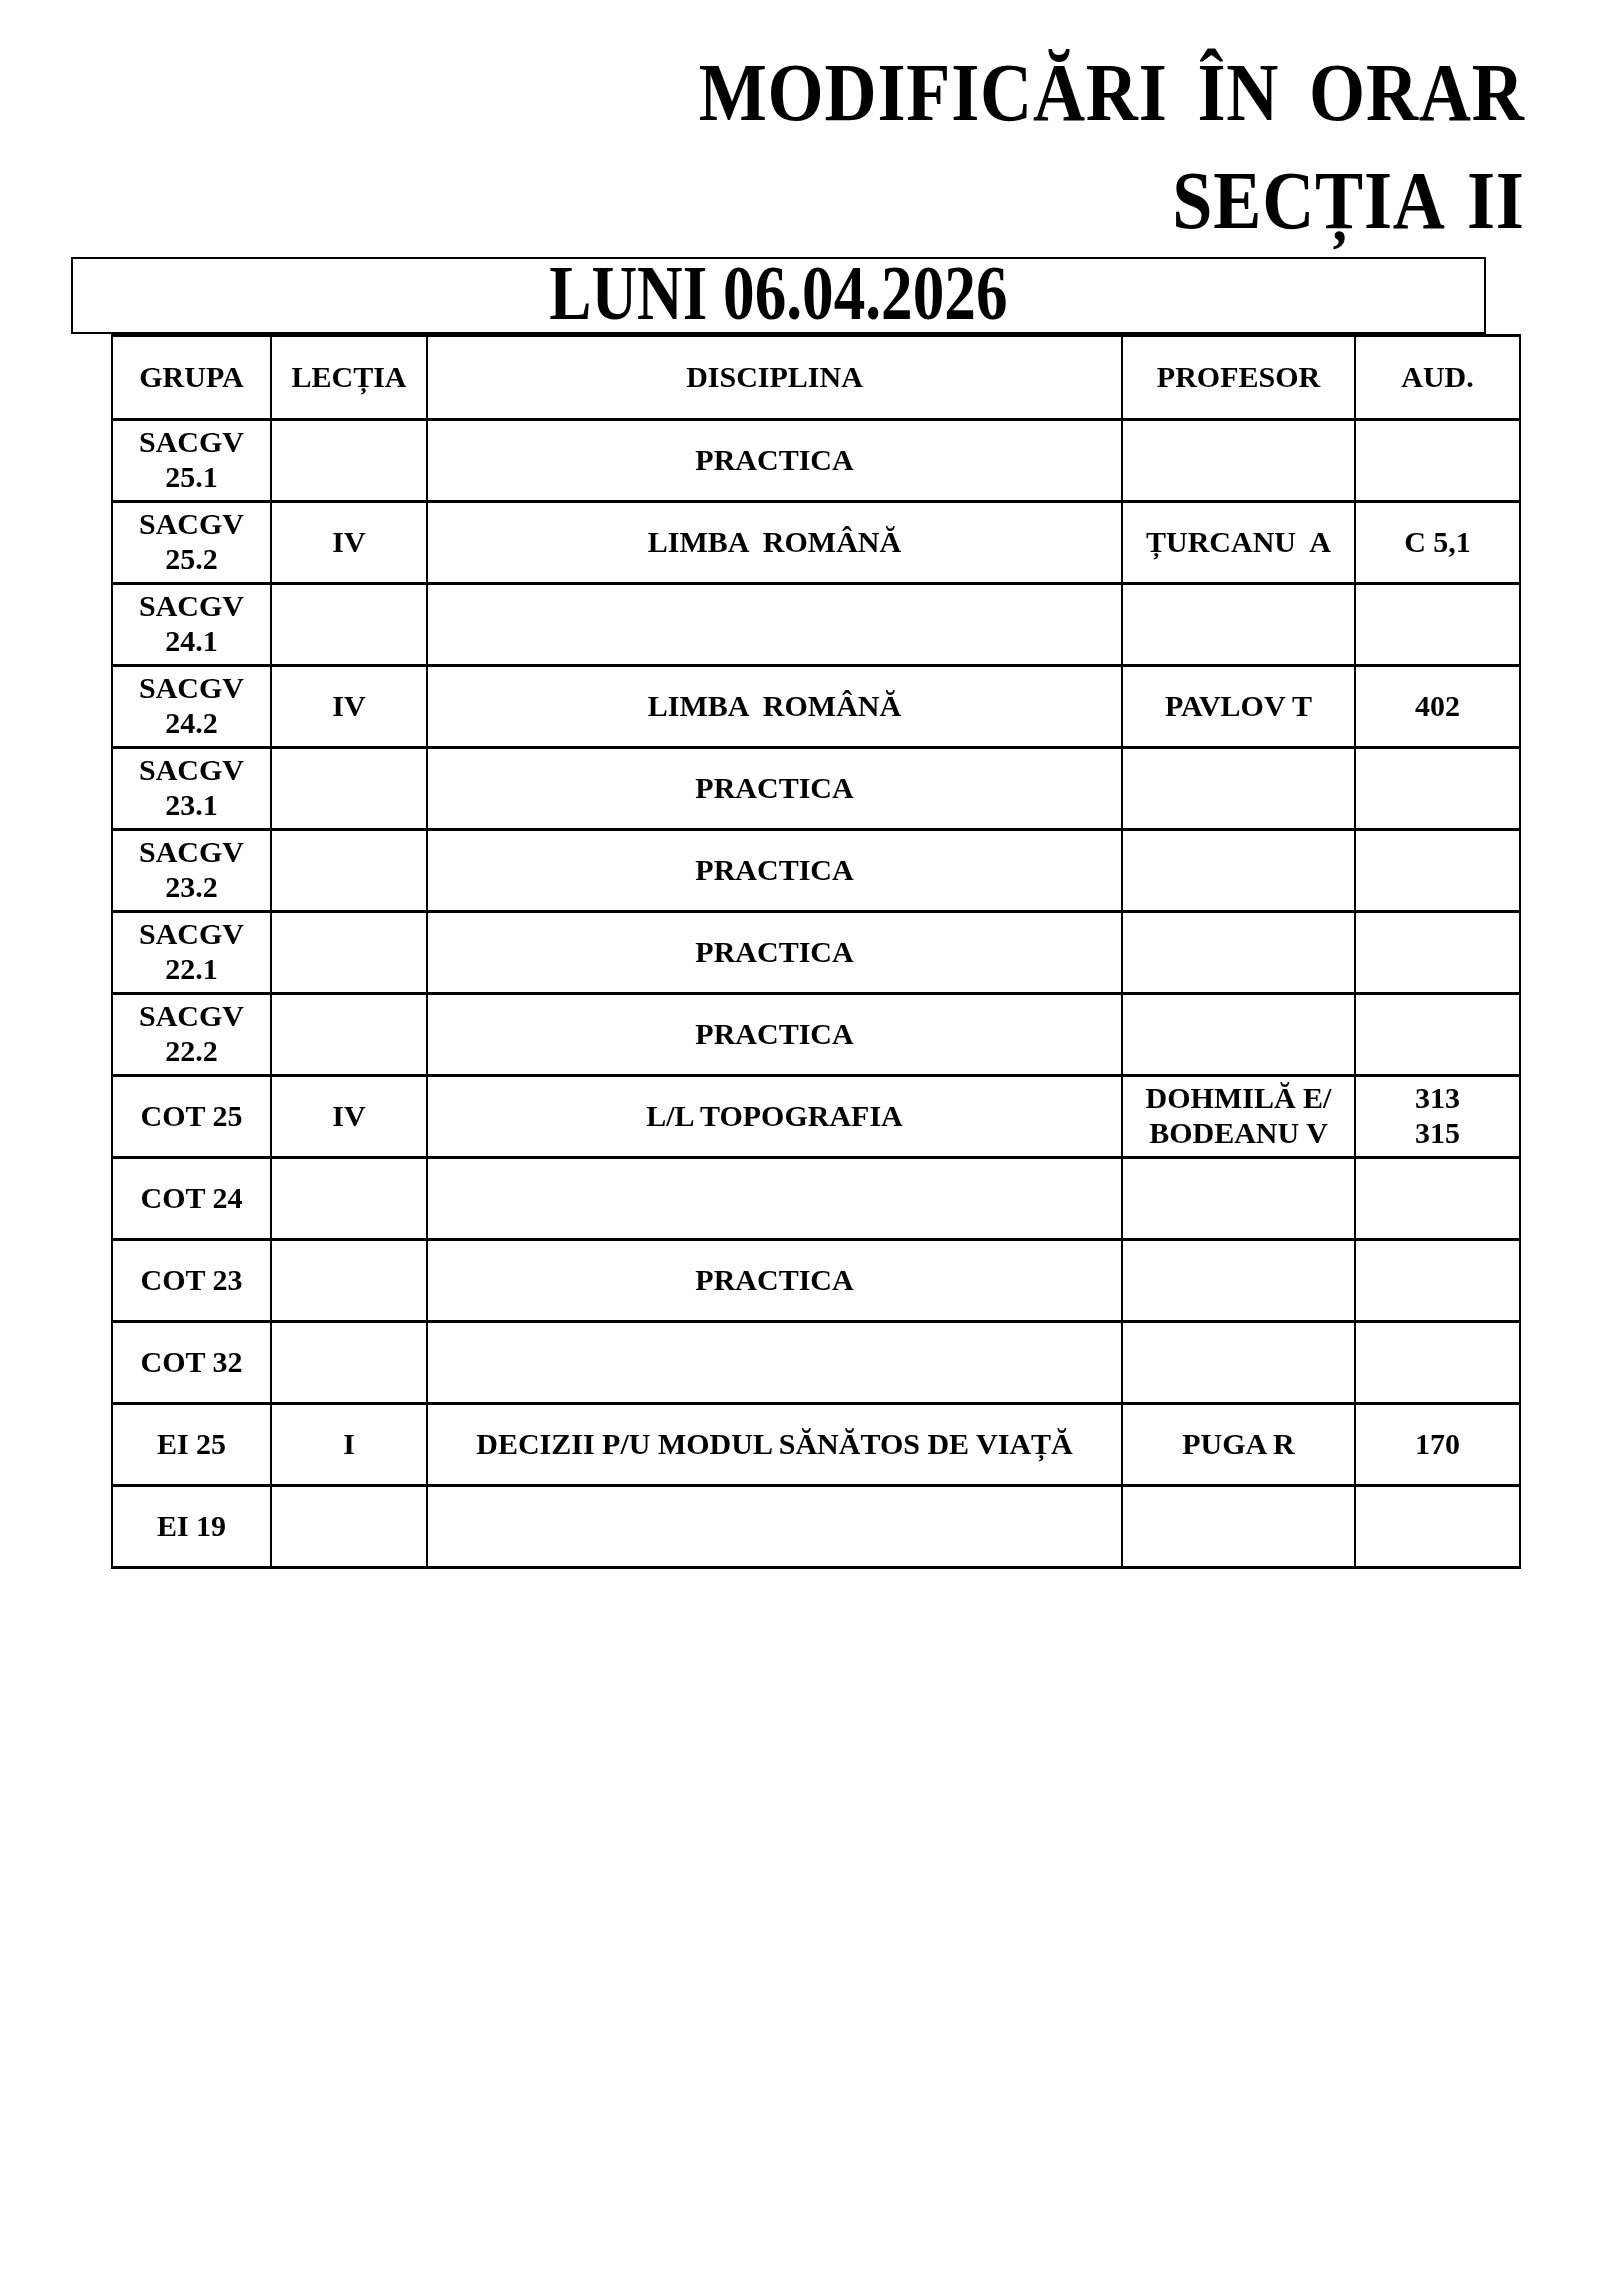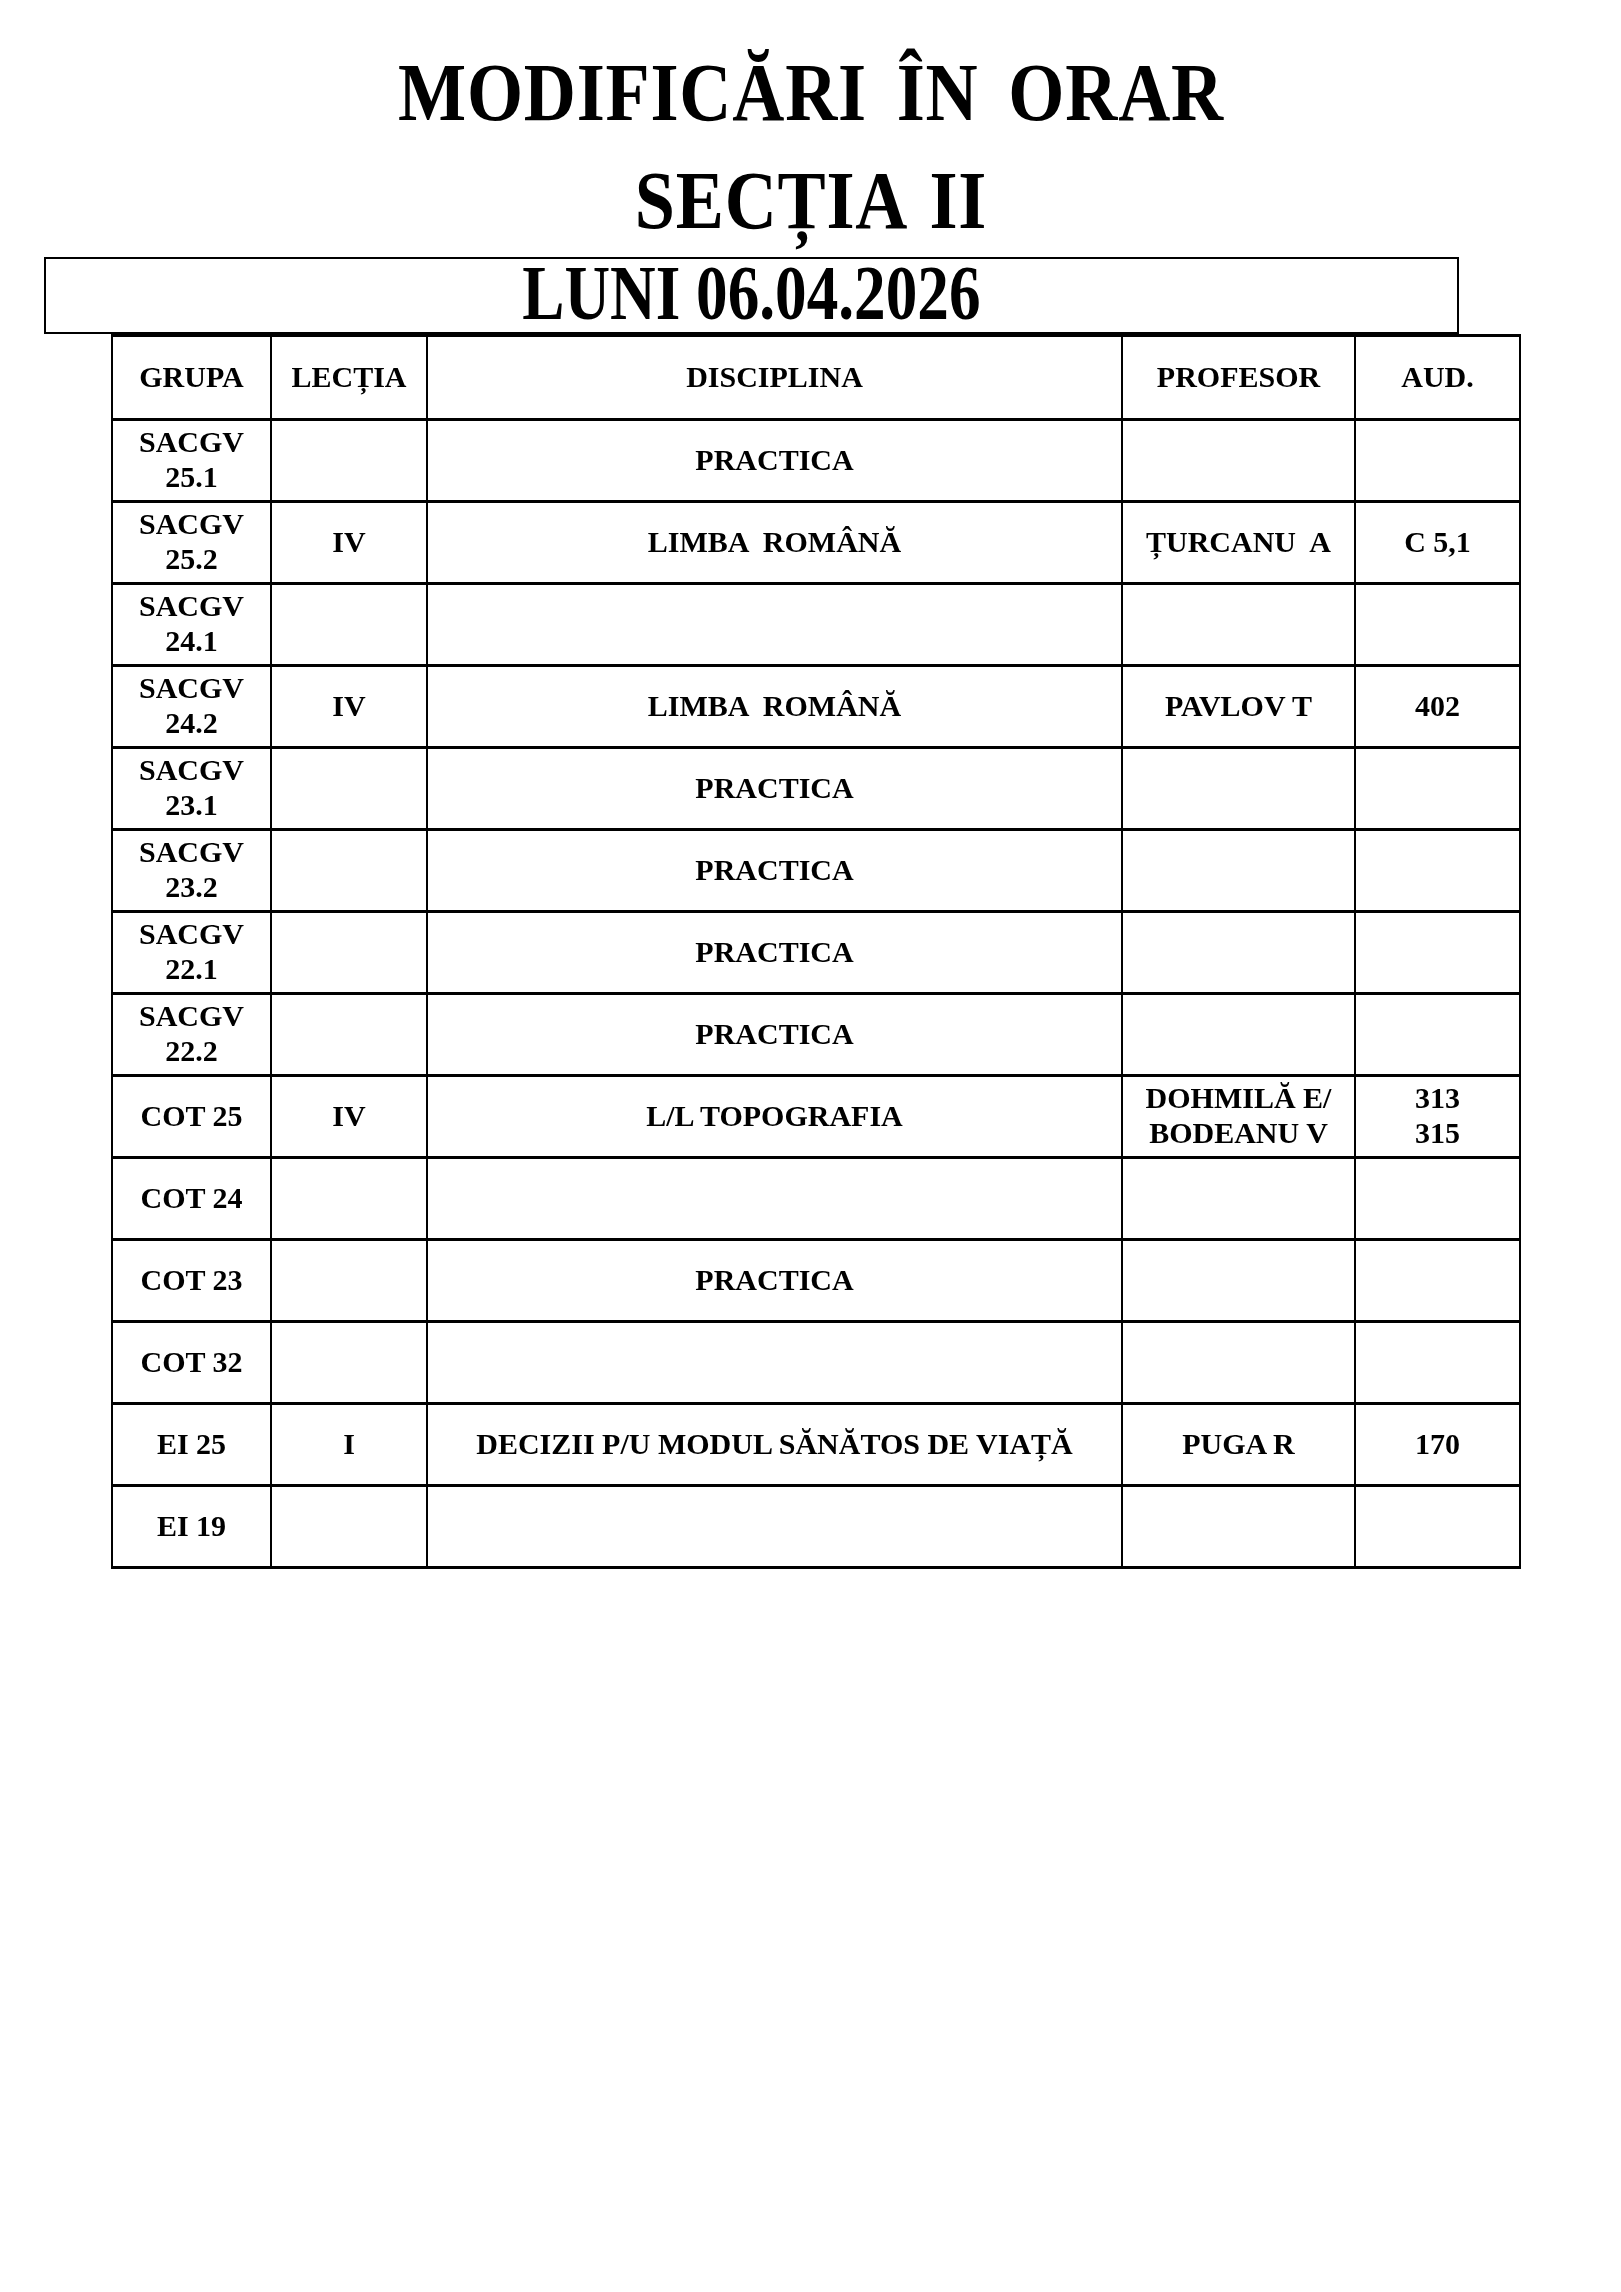--- a/index.html
+++ b/index.html
@@ -12,38 +12,38 @@
     width: 1622px;
     height: 2293px;
     background: #ffffff;
     color: #000000;
     font-family: "Liberation Serif", "DejaVu Serif", serif;
     font-weight: bold;
     overflow: hidden;
   }
   .title-block {
     padding-top: 45px;
-    text-align: center;
+    text-align: right;
   }
   .title-line {
     font-size: 82px;
     line-height: 1.16;
     letter-spacing: 0.9px;
     word-spacing: 12.5px;
     transform: scaleX(0.88);
     transform-origin: 50% 50%;
     white-space: nowrap;
   }
   .title-line.second {
     margin-top: 12.5px;
     word-spacing: 7.2px;
   }
   .banner {
     box-sizing: border-box;
-    margin-left: 44px;
+    margin-left: 71px;
     margin-top: 9px;
     width: 1415px;
     height: 77px;
     border: 2.7px solid #000000;
     display: flex;
     align-items: center;
     justify-content: center;
   }
   .banner-text {
     font-size: 79px;

